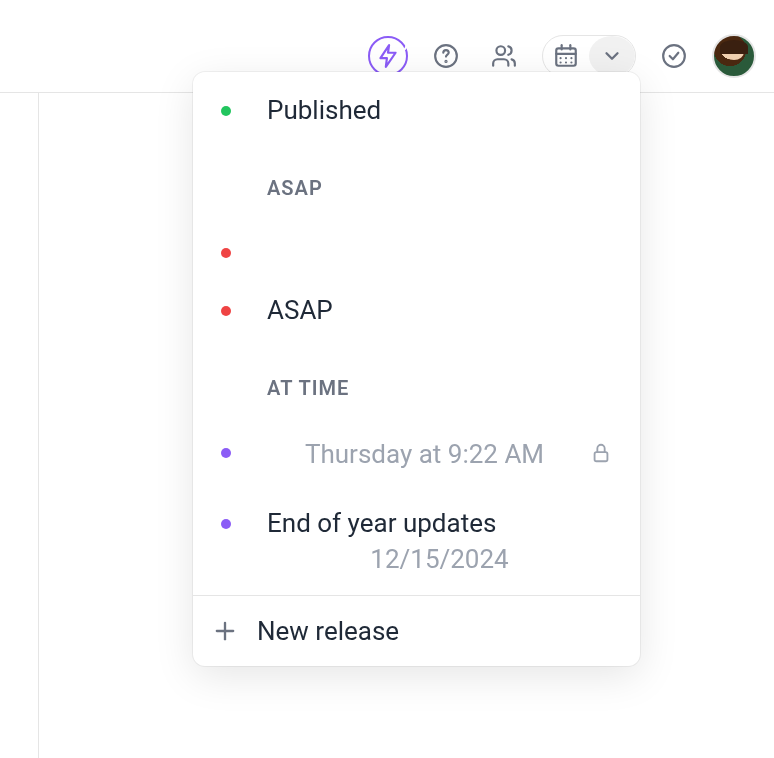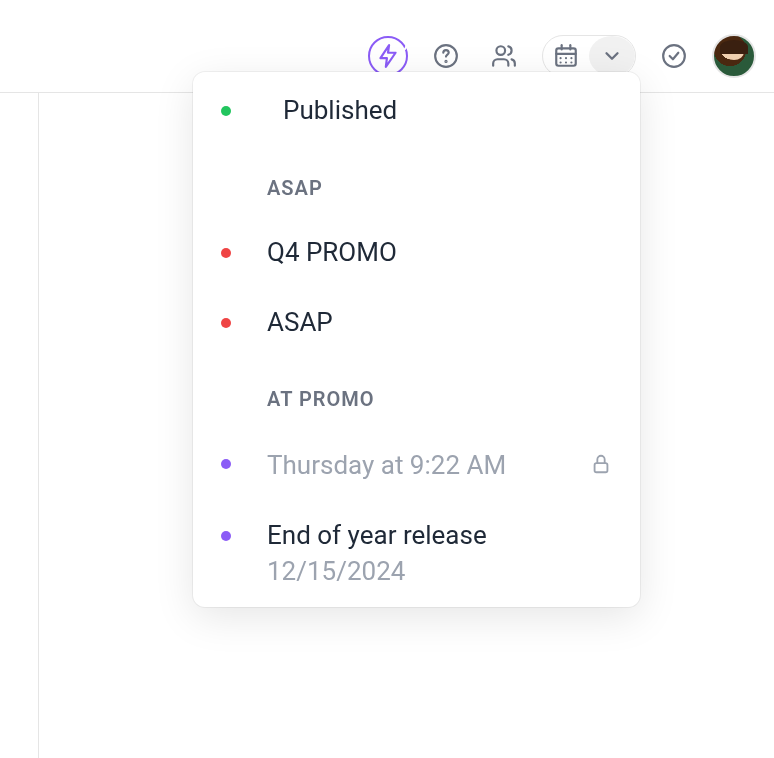--- a/index.html
+++ b/index.html
@@ -142,21 +142,20 @@
       padding: 0 28px;
     }
     .release-item {
       display: flex;
       align-items: flex-start;
       padding: 18px 0;
       cursor: pointer;
     }
     .release-item.first {
       padding-top: 0;
-      gap: 16px;
     }
     .status-dot {
       width: 10px;
       height: 10px;
       border-radius: 50%;
       margin-top: 12px;
       margin-right: 36px;
       flex-shrink: 0;
     }
     .dot-green { background: #22c55e; }
@@ -170,20 +169,21 @@
       font-weight: 400;
       color: #1f2937;
       line-height: 1.3;
     }
     .release-subtitle {
       font-size: 26px;
       font-weight: 400;
       color: #9ca3af;
       line-height: 1.3;
       margin-top: 2px;
+      text-align: center;
     }
     .lock-icon {
       color: #9ca3af;
       margin-top: 6px;
       margin-left: 8px;
       flex-shrink: 0;
     }
     .section-label {
       font-size: 20px;
       font-weight: 600;
@@ -273,50 +273,54 @@
       <div class="status-dot dot-green"></div>
       <div class="release-content">
         <div class="release-title">Published</div>
       </div>
     </div>
 
     <div class="section-label">ASAP</div>
 
     <div class="release-item">
       <div class="status-dot dot-red"></div>
-      <div class="release-content">
-        <div class="release-title">Q4 PROMO</div>
-      </div>
     </div>
 
     <div class="release-item">
       <div class="status-dot dot-red"></div>
       <div class="release-content">
         <div class="release-title">ASAP</div>
       </div>
     </div>
 
-    <div class="section-label">AT PROMO</div>
+    <div class="section-label">AT TIME</div>
 
     <div class="release-item">
       <div class="status-dot dot-purple"></div>
       <div class="release-content">
         <div class="release-subtitle">Thursday at 9:22 AM</div>
       </div>
       <div class="lock-icon">
         <svg width="22" height="22" viewBox="0 0 24 24" fill="none" stroke="currentColor" stroke-width="2" stroke-linecap="round" stroke-linejoin="round">
             <rect x="5" y="11" width="14" height="10" rx="2"></rect>
             <path d="M8 11V7a4 4 0 0 1 8 0v4"></path>
           </svg>
       </div>
     </div>
 
     <div class="release-item">
       <div class="status-dot dot-purple"></div>
       <div class="release-content">
-        <div class="release-title">End of year release</div>
+        <div class="release-title">End of year updates</div>
         <div class="release-subtitle">12/15/2024</div>
       </div>
     </div>
 
   </div>
 
+  <div class="dropdown-footer">
+    <svg class="plus-icon" viewBox="0 0 24 24" fill="none" stroke="currentColor" stroke-width="2" stroke-linecap="round" stroke-linejoin="round">
+        <line x1="12" y1="5" x2="12" y2="19"></line>
+        <line x1="5" y1="12" x2="19" y2="12"></line>
+      </svg>
+    <span class="footer-label">New release</span>
+  </div>
 </div>
 
 </body></html>

